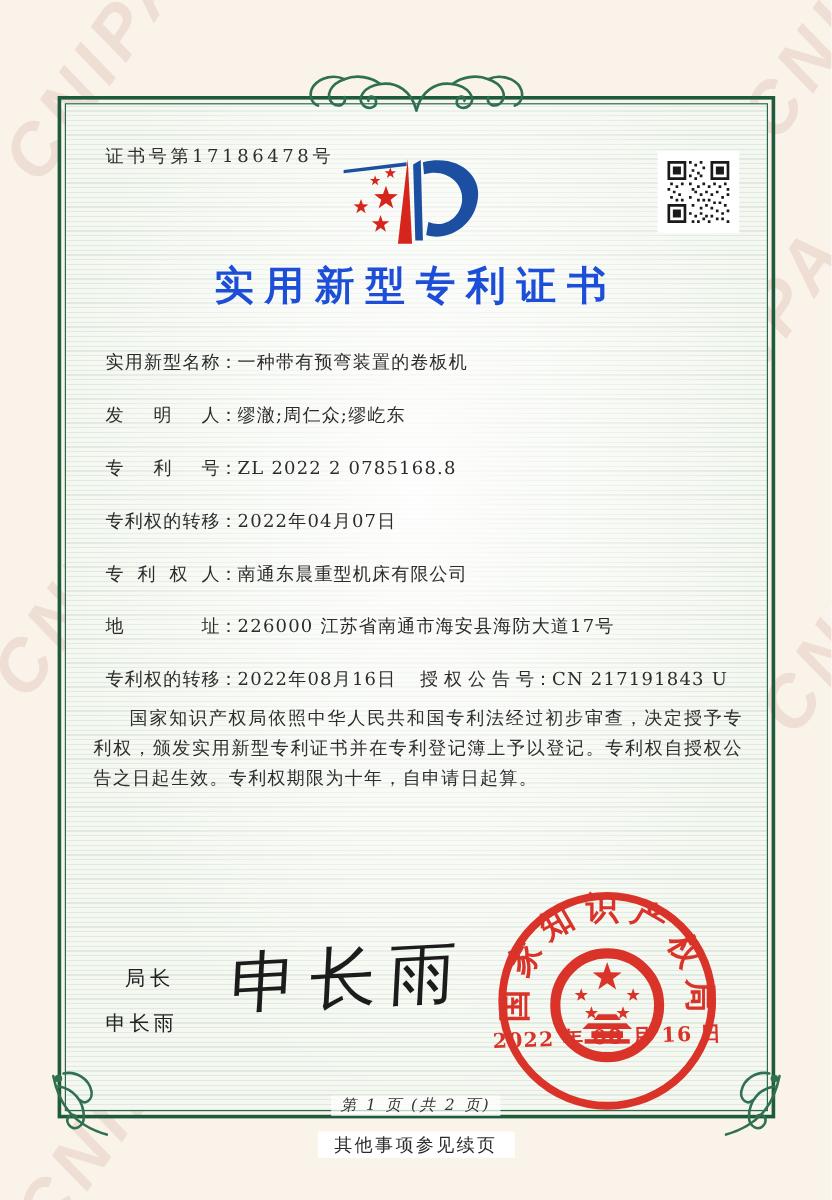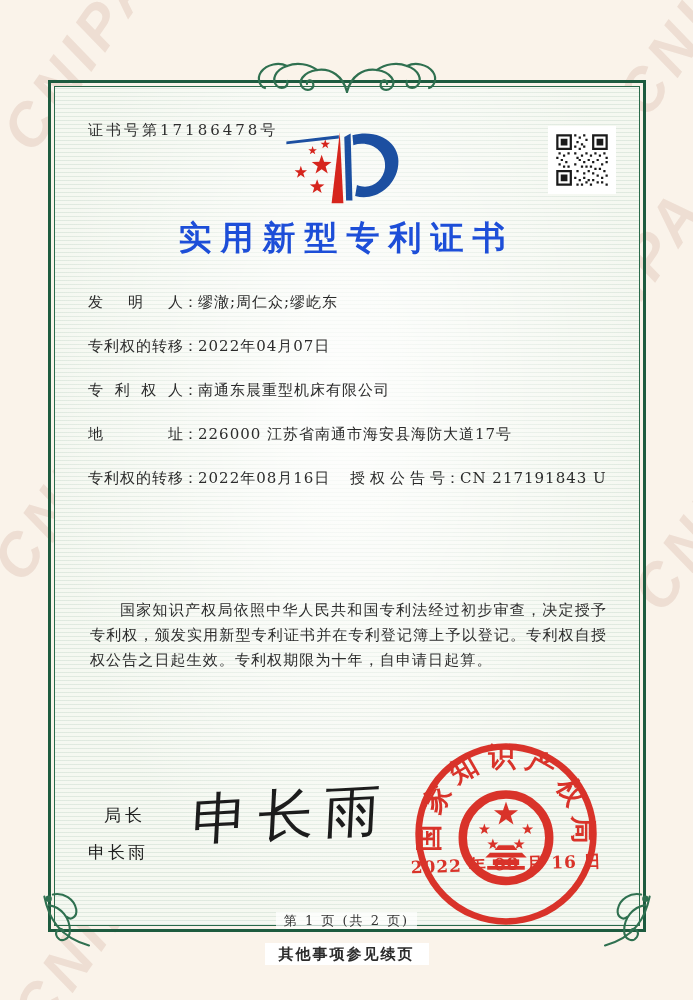--- a/index.html
+++ b/index.html
@@ -42,41 +42,41 @@
           flex-direction:column;gap:22px;font-size:15px;color:#2b2b2b;}
   .frow{height:22px;white-space:nowrap;}
   .flabel{display:inline-block;width:95px;text-align:justify;text-align-last:justify;
           vertical-align:top;}
   .fcolon{display:inline-block;vertical-align:top;}
   .fvalue{letter-spacing:1px;}
   .grant-left{display:inline-block;width:262px;}
 
   .body-text{position:absolute;left:78px;top:586px;width:541px;font-size:15px;
              line-height:25px;letter-spacing:1.1px;color:#2d2d2d;text-align:justify;}
-  .body-text p{margin:12px;text-indent:2em;}
+  .body-text p{margin:0;text-indent:2em;}
 
   .sig-title{position:absolute;left:88px;top:804px;font-size:17px;letter-spacing:4px;color:#222;margin-left:16px;}
   .sig-name{position:absolute;left:88px;top:841px;font-size:17px;letter-spacing:3px;color:#222;}
   .autograph{position:absolute;left:192px;top:778px;font-size:56px;color:#1c1c1c;
              letter-spacing:10px;transform:rotate(-3deg) skewX(-6deg);white-space:nowrap;}
 
   .seal{position:absolute;left:412px;top:740px;width:188px;height:188px;
         mix-blend-mode:multiply;opacity:0.95;}
   .seal svg{width:100%;height:100%;}
   .seal-date{position:absolute;left:-6%;top:60%;width:112%;text-align:center;
              color:#d7281e;font-weight:bold;font-size:17px;letter-spacing:1px;
              transform:rotate(-2deg);white-space:nowrap;}
 
   .page-number{position:absolute;left:0;top:912px;width:693px;text-align:center;
                font-size:13px;letter-spacing:2px;color:#333;}
-  .page-number span{background:rgba(255,255,255,0.7);padding:1px 8px;}
+  .page-number span{background:rgba(255,255,255,0.7);padding:1px 8px;font-style:italic;}
 
   .footer-note{position:absolute;left:0;top:945px;width:693px;text-align:center;
                font-size:15px;letter-spacing:2px;color:#2b2b2b;}
-  .footer-note span{background:#fff;padding:2px 14px;font-weight:bold;}
+  .footer-note span{background:#fff;padding:2px 14px;}
 </style>
 </head>
 <body>
 
 <div class="page">
 
   <div class="wm" style="left:-30px;top:20px;">CNIPA</div>
   <div class="wm" style="left:585px;top:-15px;">CNIPA</div>
   <div class="wm" style="left:520px;top:250px;">CNIPA</div>
   <div class="wm" style="left:-40px;top:450px;">CNIPA</div>
@@ -154,21 +154,27 @@
                    M9,20h1v1h-1z M11,21h1v1h-1z M13,20h1v1h-1z M15,21h1v1h-1z M17,21h1v1h-1z M19,22h1v1h-1z M21,22h1v1h-1z M23,23h1v1h-1z
                    M10,23h1v1h-1z M12,23h1v1h-1z M14,22h1v1h-1z M16,23h1v1h-1z"></path>
         </g>
       </svg>
     </div>
 
     <div class="title">实用新型专利证书</div>
 
     <div class="fields">
       <div class="frow">
+        <span class="flabel">实用新型名称</span><span class="fcolon">：</span><span class="fvalue">一种带有预弯装置的卷板机</span>
+      </div>
+      <div class="frow">
         <span class="flabel">发明人</span><span class="fcolon">：</span><span class="fvalue">缪澈;周仁众;缪屹东</span>
+      </div>
+      <div class="frow">
+        <span class="flabel">专利号</span><span class="fcolon">：</span><span class="fvalue">ZL 2022 2 0785168.8</span>
       </div>
       <div class="frow">
         <span class="flabel">专利权的转移</span><span class="fcolon">：</span><span class="fvalue">2022年04月07日</span>
       </div>
       <div class="frow">
         <span class="flabel">专利权人</span><span class="fcolon">：</span><span class="fvalue">南通东晨重型机床有限公司</span>
       </div>
       <div class="frow">
         <span class="flabel">地址</span><span class="fcolon">：</span><span class="fvalue">226000 江苏省南通市海安县海防大道17号</span>
       </div>

